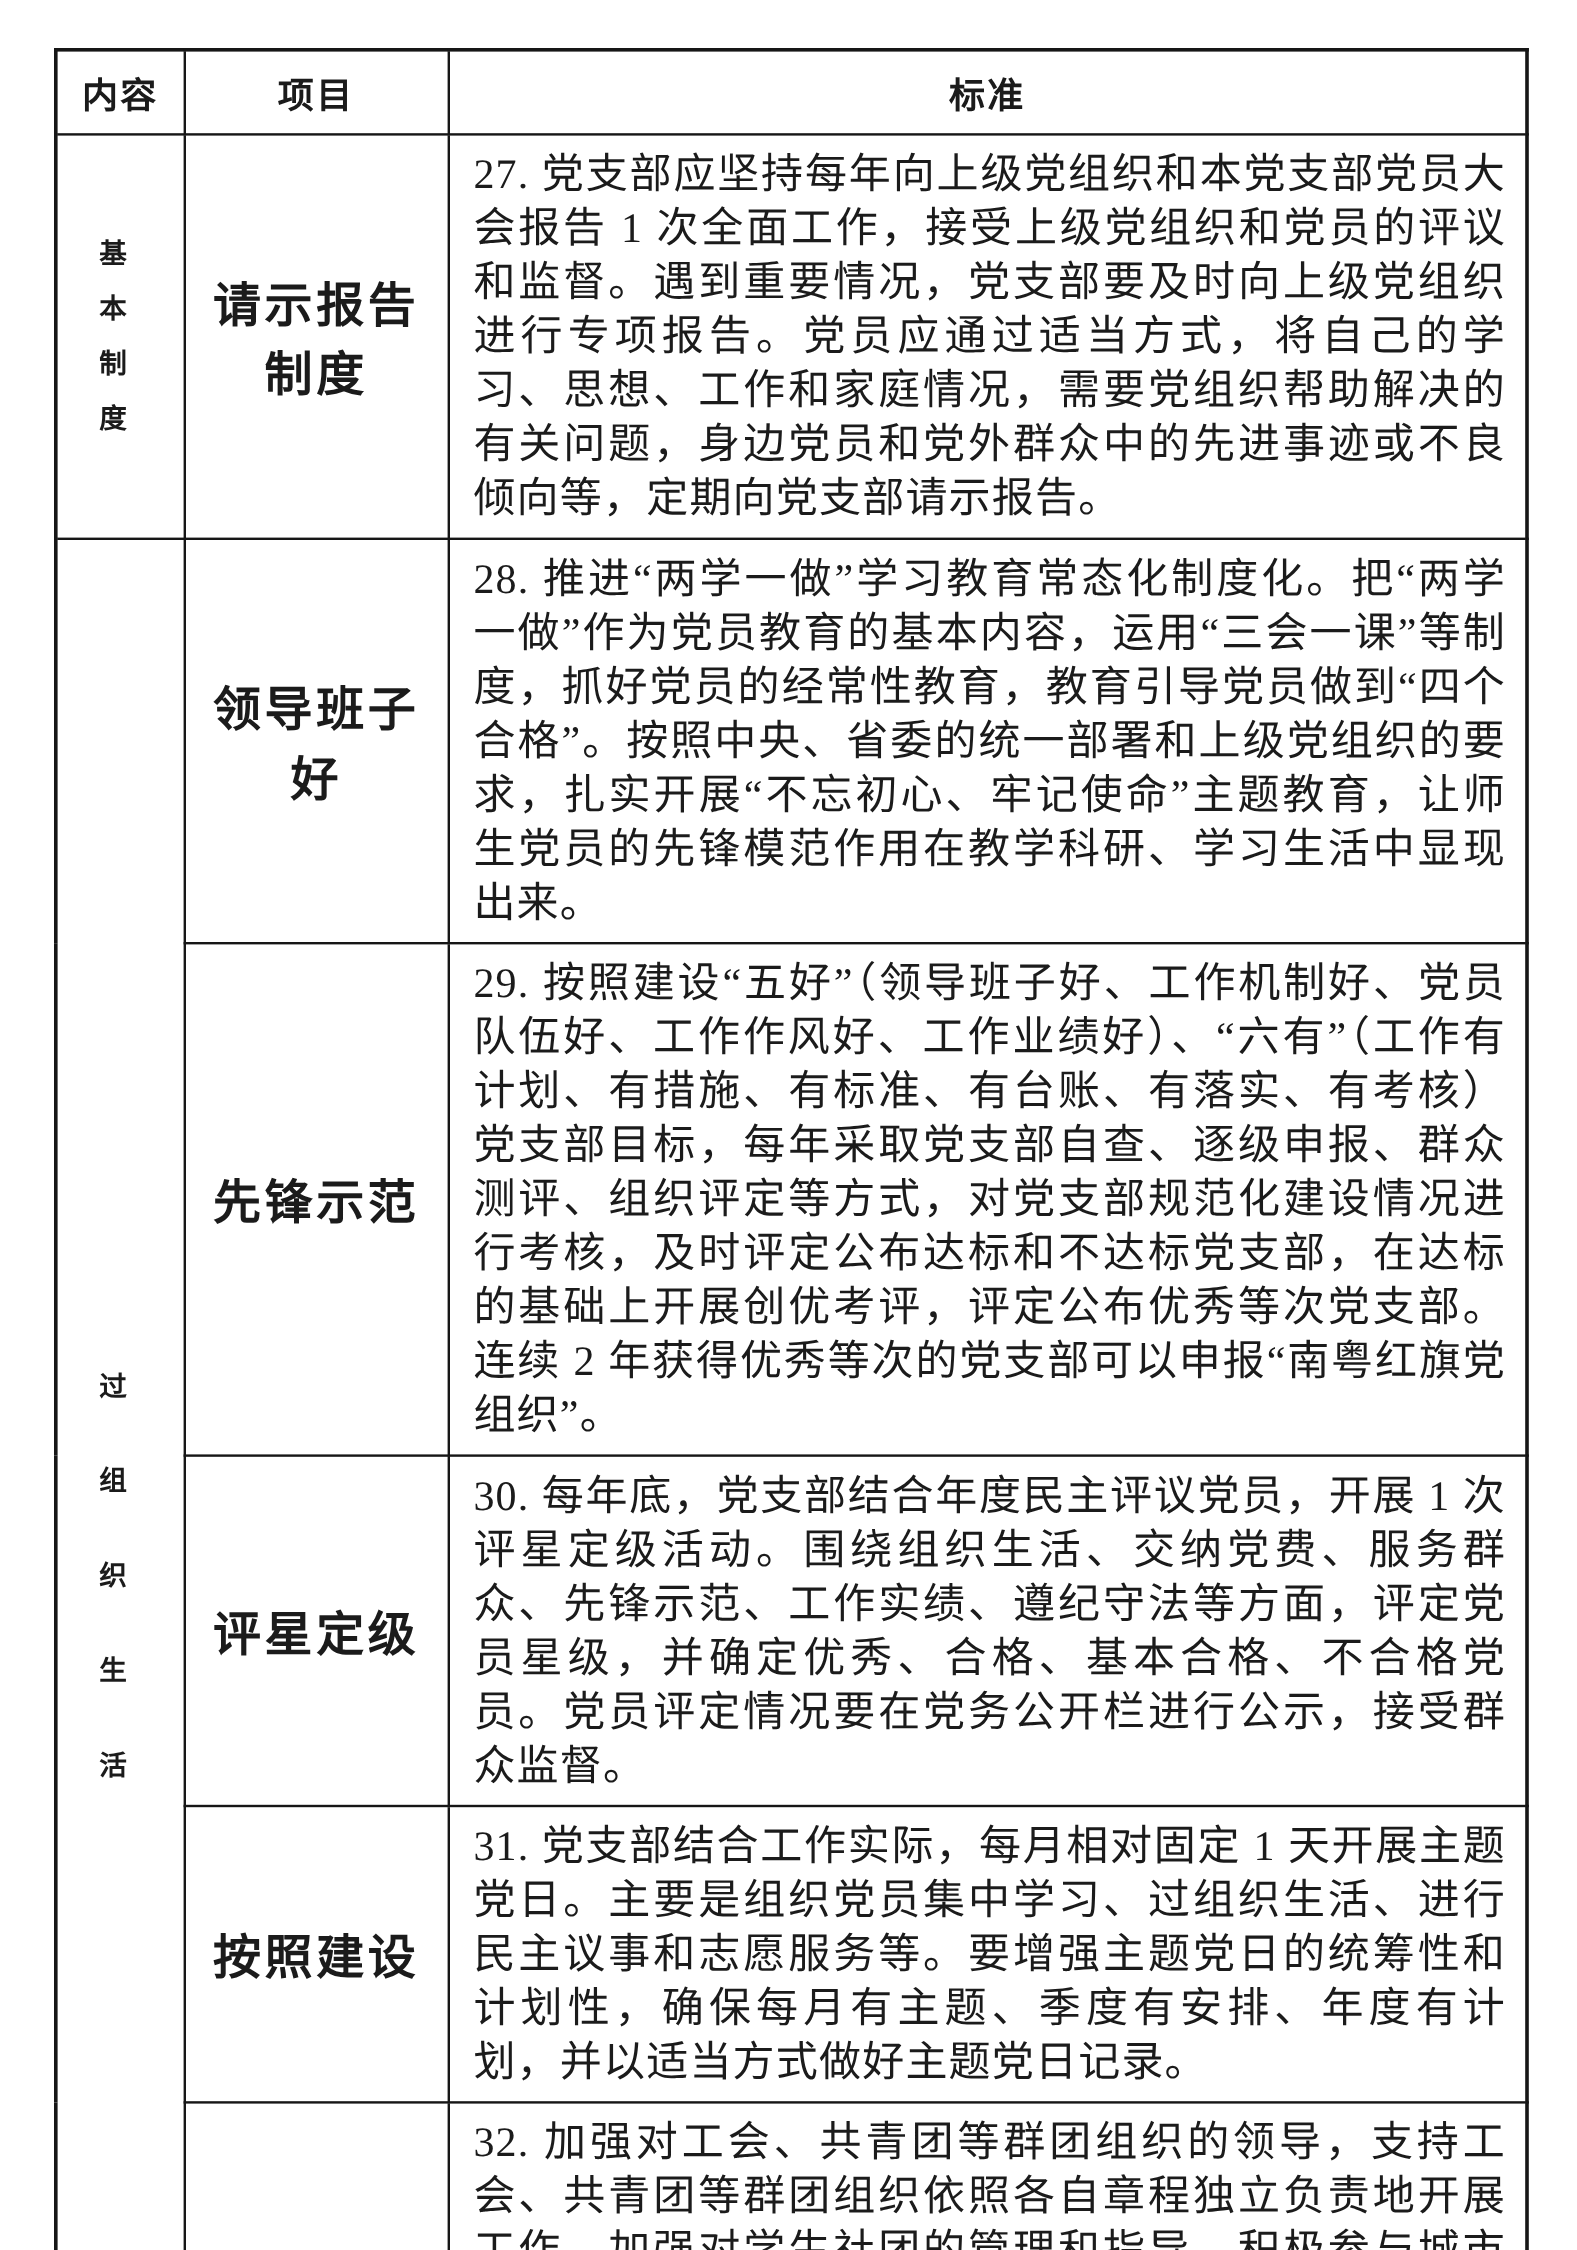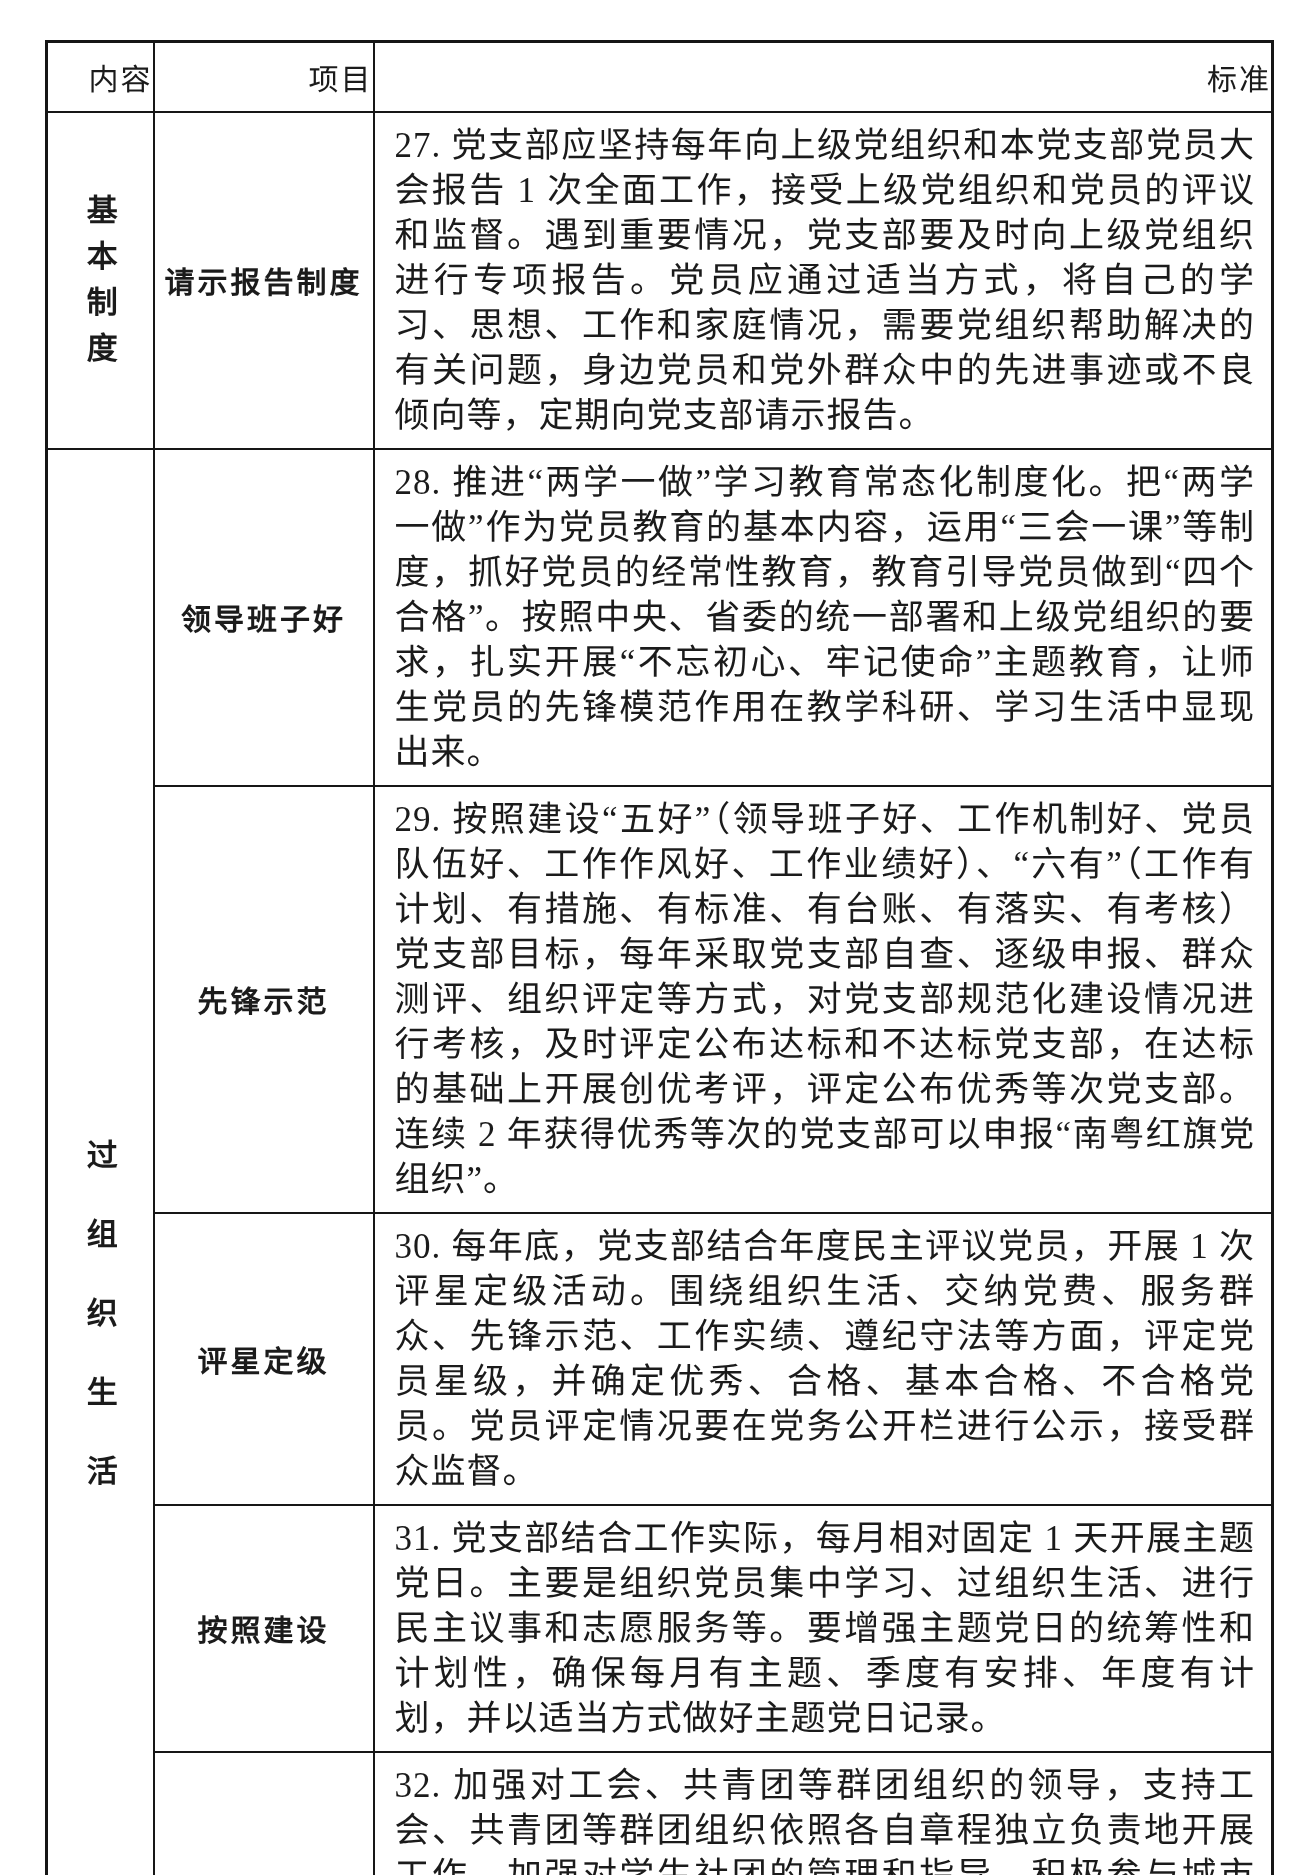--- a/index.html
+++ b/index.html
@@ -31,52 +31,52 @@
     padding: 0;
   }
   
   col.c-content  { width: 107px; }
   col.c-project  { width: 220px; }
   col.c-standard { width: 899px; }
 
   
   .doc-table thead th {
     height: 70px;
-    text-align: right;
+    text-align: center;
     vertical-align: middle;
     font-family: "Liberation Sans", "DejaVu Sans", sans-serif;
-    font-weight: 400;
+    font-weight: 700;
     font-size: 30px;
     letter-spacing: 2px;
   }
 
   
   td.cat {
     vertical-align: middle;
     text-align: center;
   }
   .vert {
     margin: 0 auto;
     width: 35px;
     word-break: break-all;
-    text-align: right;
+    text-align: left;
     font-family: "Liberation Sans", "DejaVu Sans", sans-serif;
     font-weight: 700;
-    font-size: 31px;
+    font-size: 23px;
   }
   .vert-system   { line-height: 46px; }  
   .vert-activity { line-height: 79px; }  
 
   
   td.proj {
     vertical-align: middle;
     text-align: center;
     font-family: "Liberation Sans", "DejaVu Sans", sans-serif;
     font-weight: 700;
-    font-size: 30px;
+    font-size: 40px;
     letter-spacing: 3px;
     padding: 0 4px;
   }
 
   
   td.std {
     vertical-align: middle;
     font-size: 35px;
     line-height: 45px;
     letter-spacing: 1px;

